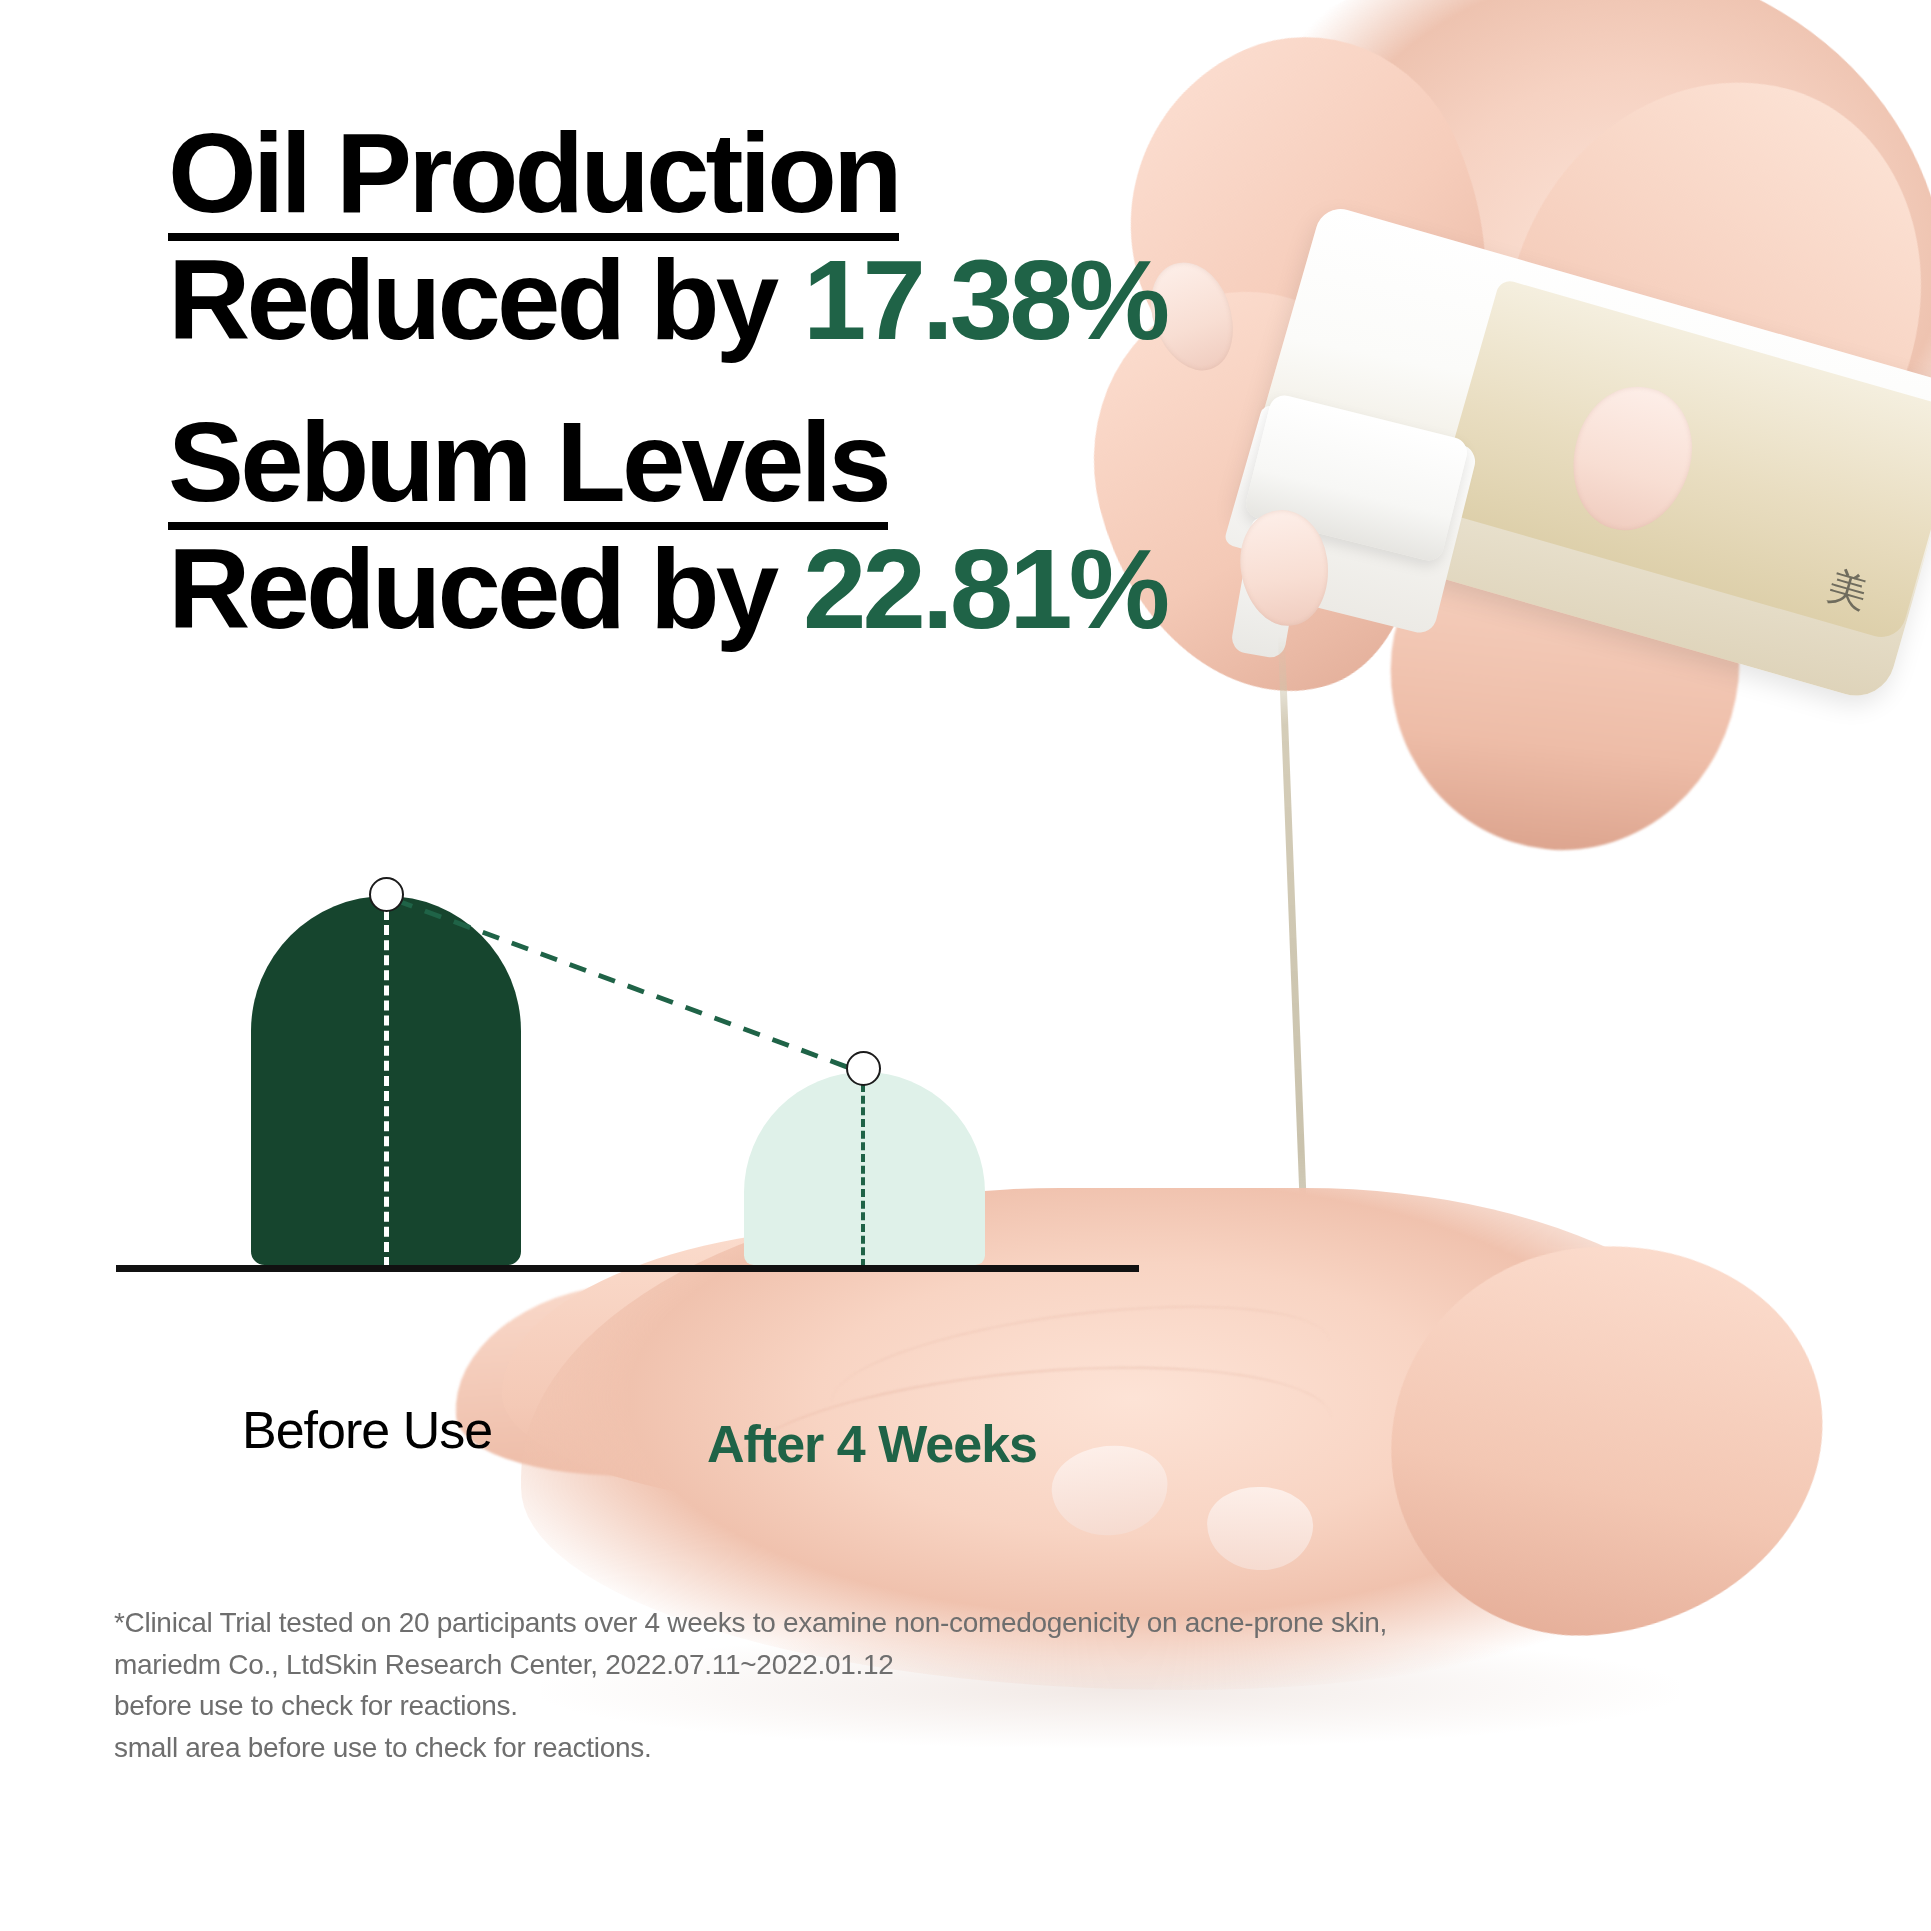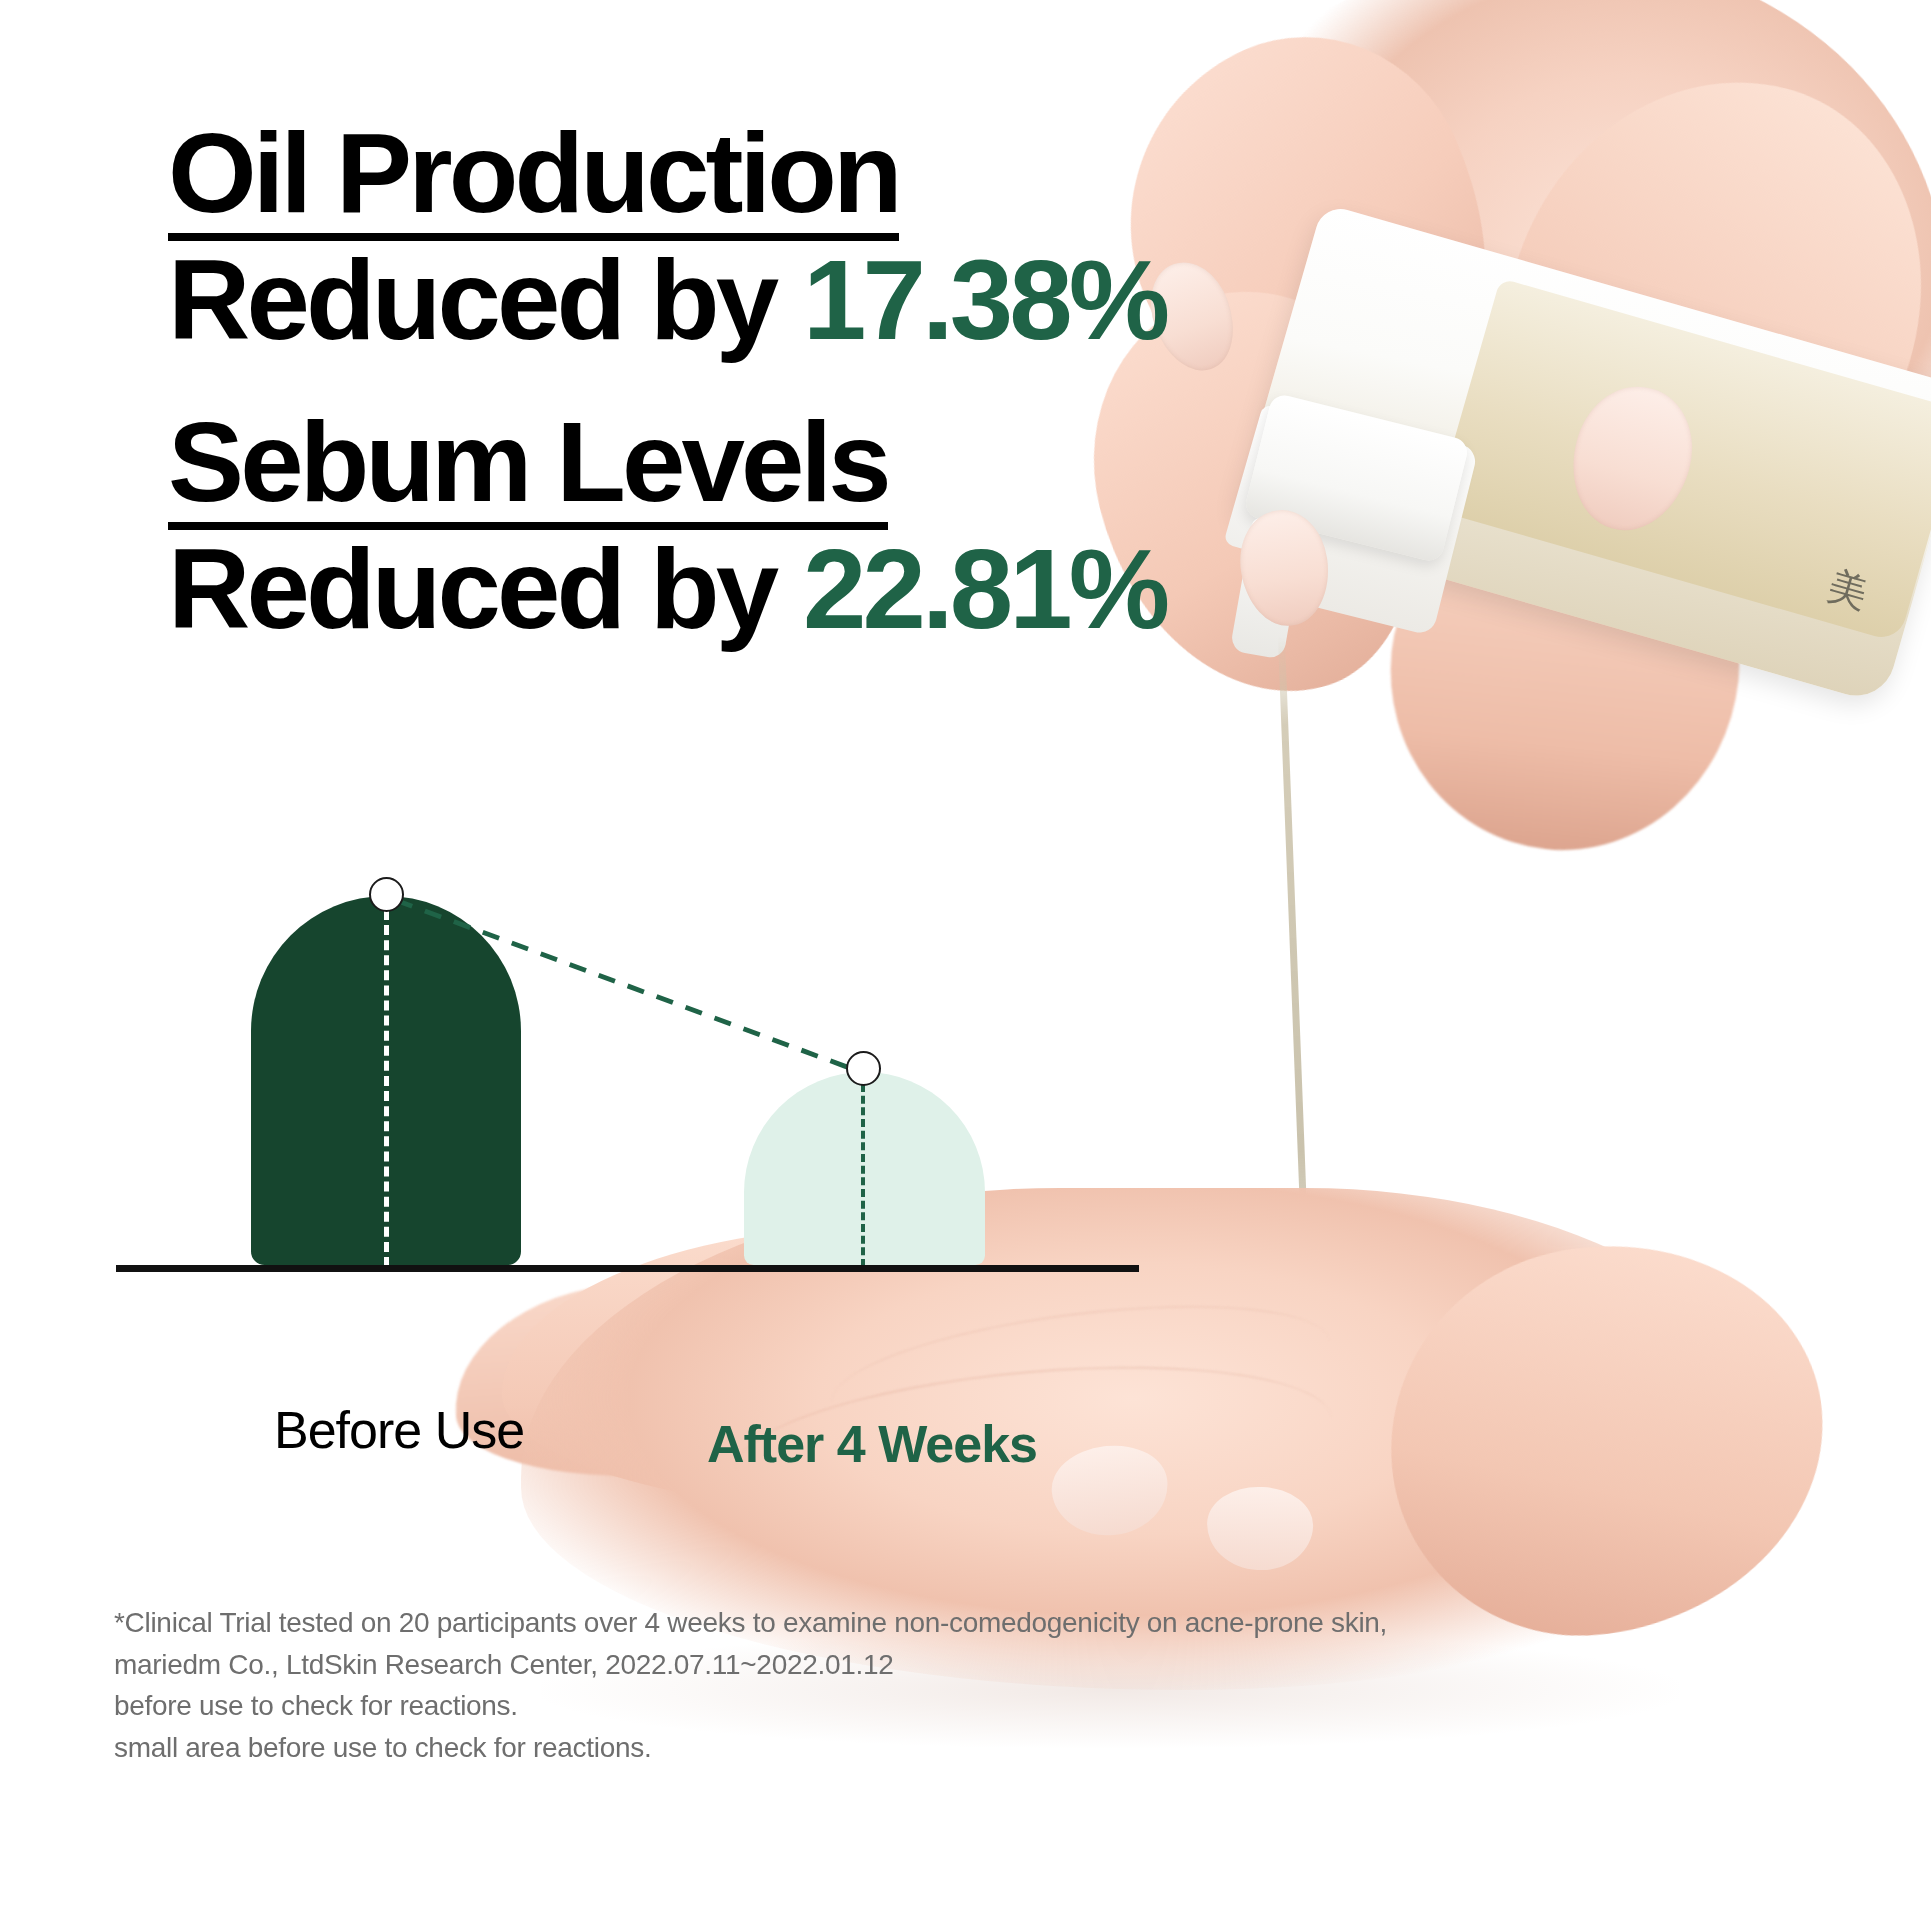--- a/index.html
+++ b/index.html
@@ -192,21 +192,21 @@
   }
   #marker-before{left:253px;top:27px;}
   #marker-after{left:730px;top:201px;}
   #baseline{
     position:absolute;left:0;top:415px;width:1023px;height:6.8px;background:#111111;
   }
   .axis-labels{position:absolute;left:116px;top:1400px;width:1023px;height:68px;}
   .axis-label{
     position:absolute;font-size:52px;letter-spacing:-1px;white-space:nowrap;
   }
-  #label-before{left:126px;top:0;color:#000;font-weight:400;margin-left:32px;}
+  #label-before{left:126px;top:0;color:#000;font-weight:400;}
   #label-after{left:591px;top:14px;color:#1f6347;font-weight:700;}
 
   
   .footnotes{
     position:absolute;left:114px;top:1603px;width:1738px;
     color:#6e6e6e;font-size:28px;line-height:1.42;letter-spacing:-0.3px;
   }
   .fn-p{margin:0 0 1.9px 0;}
 </style>
 </head>

